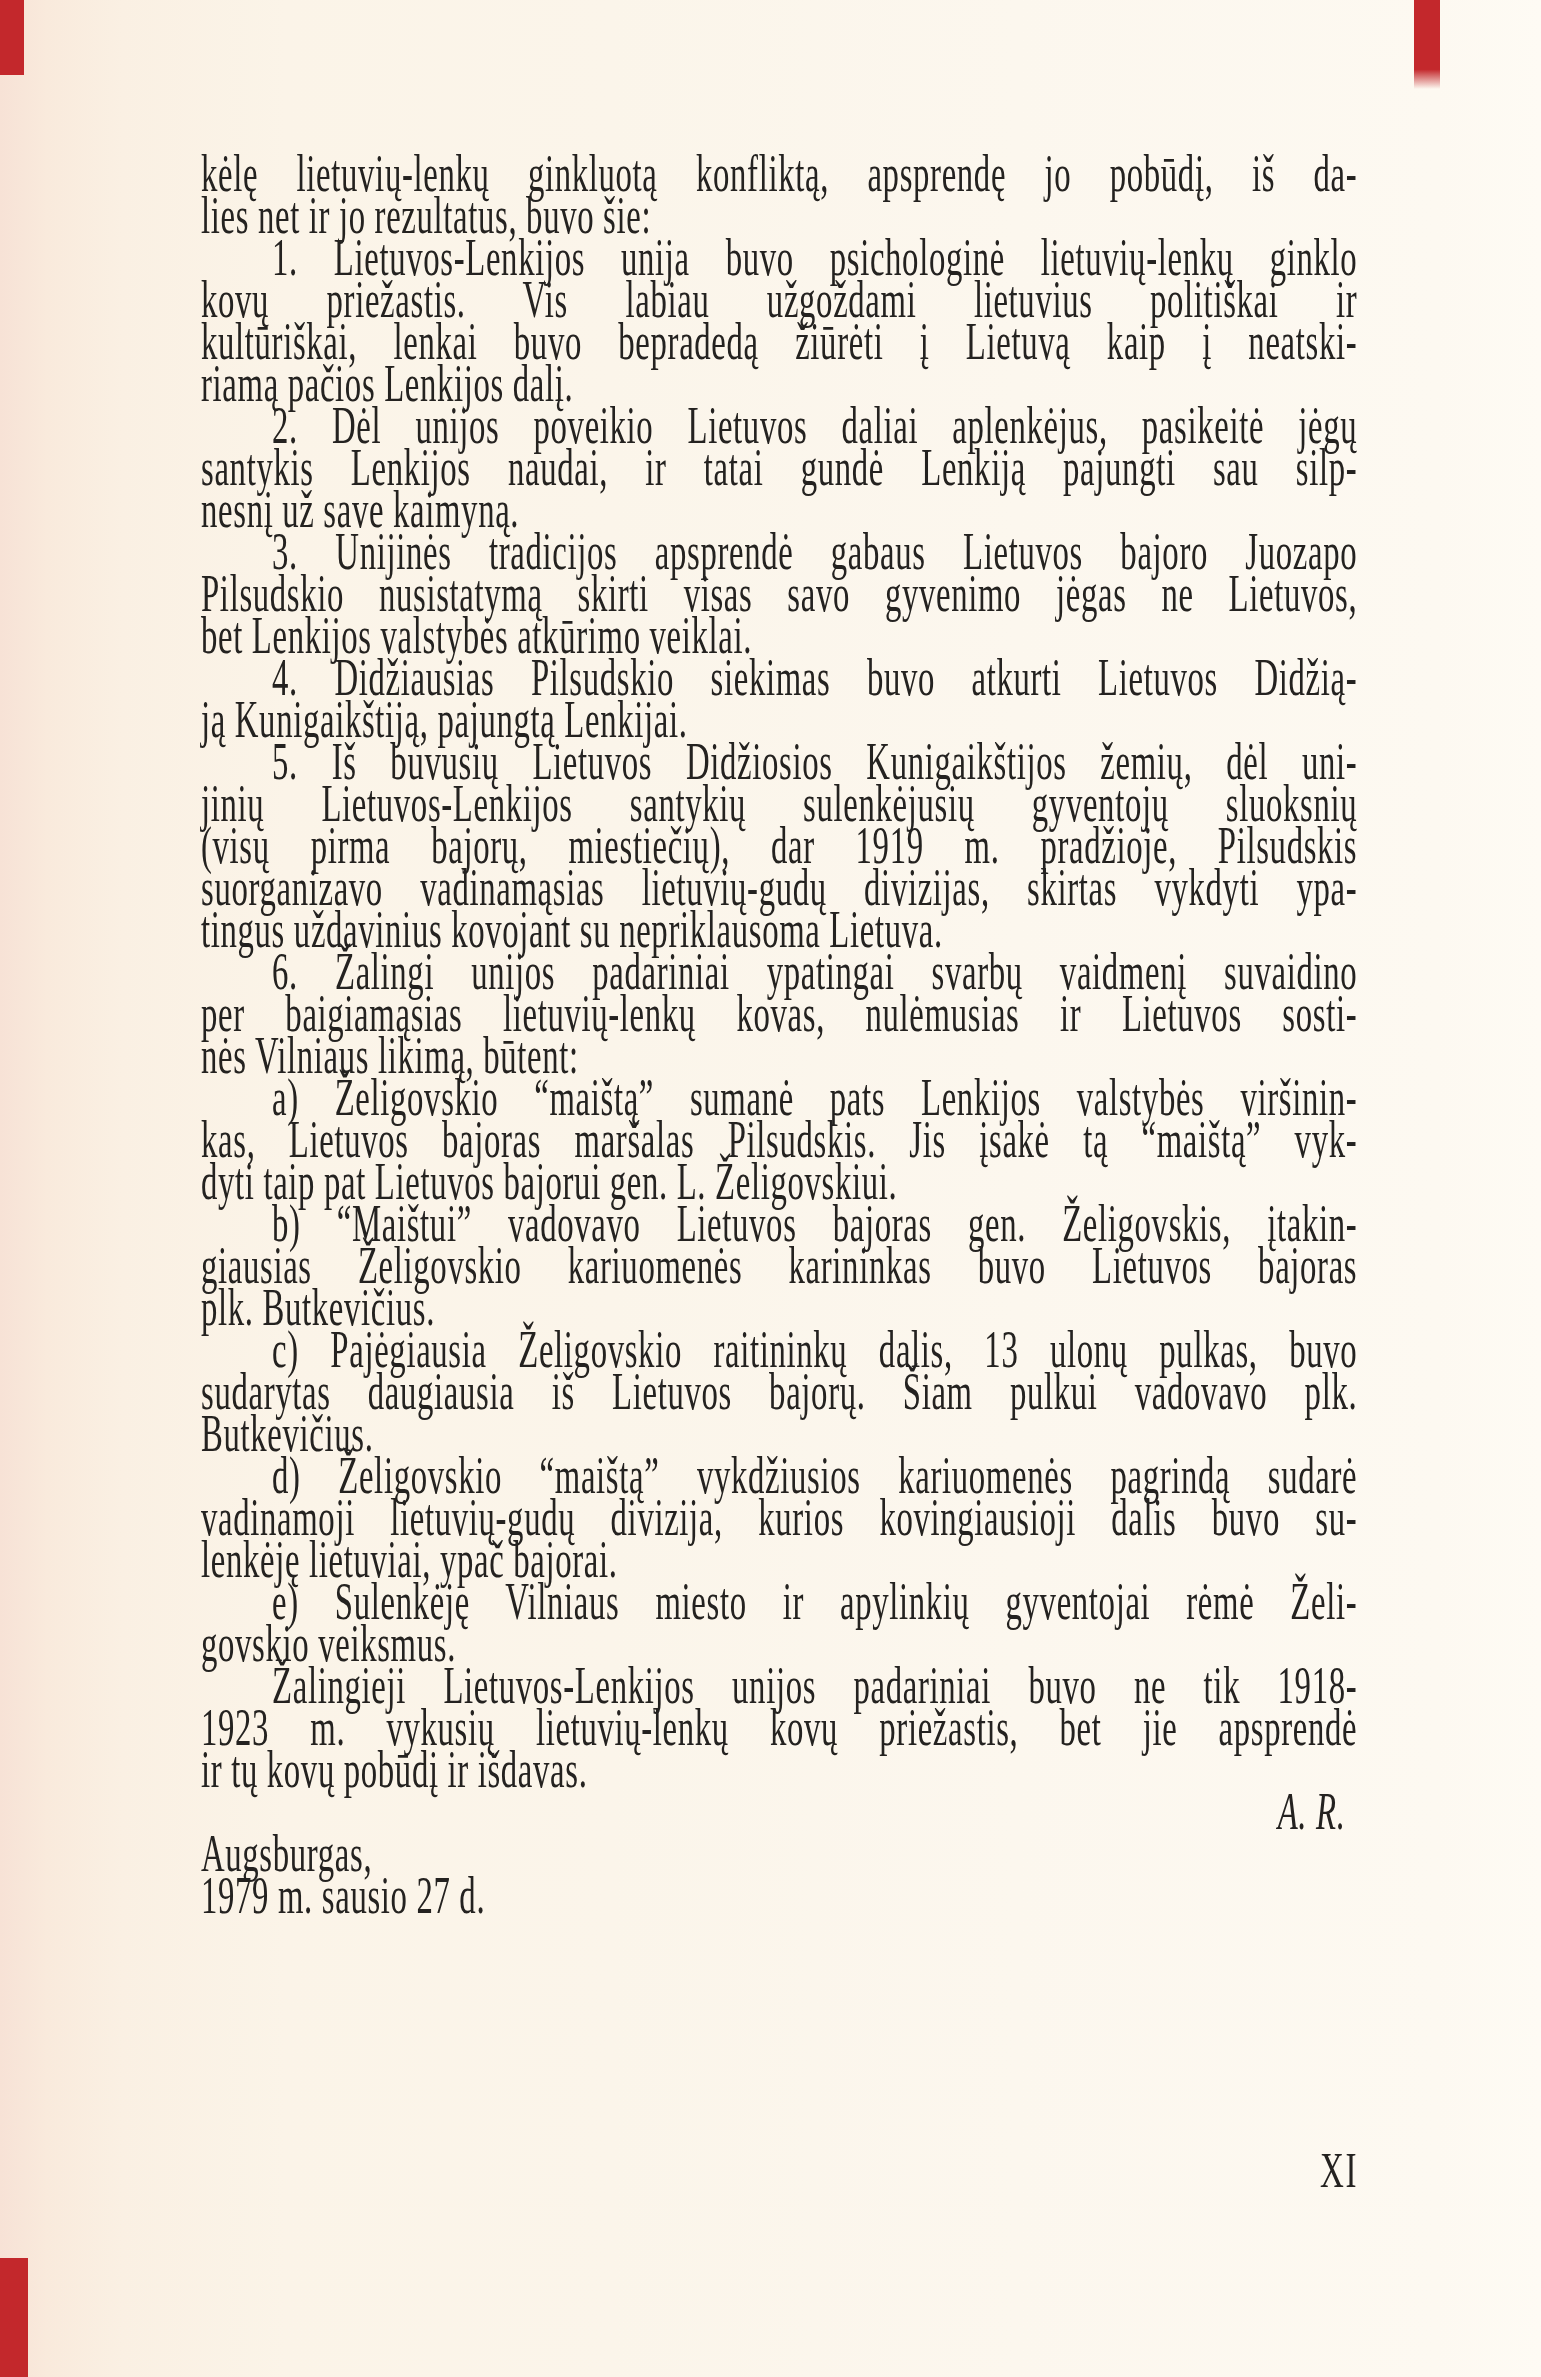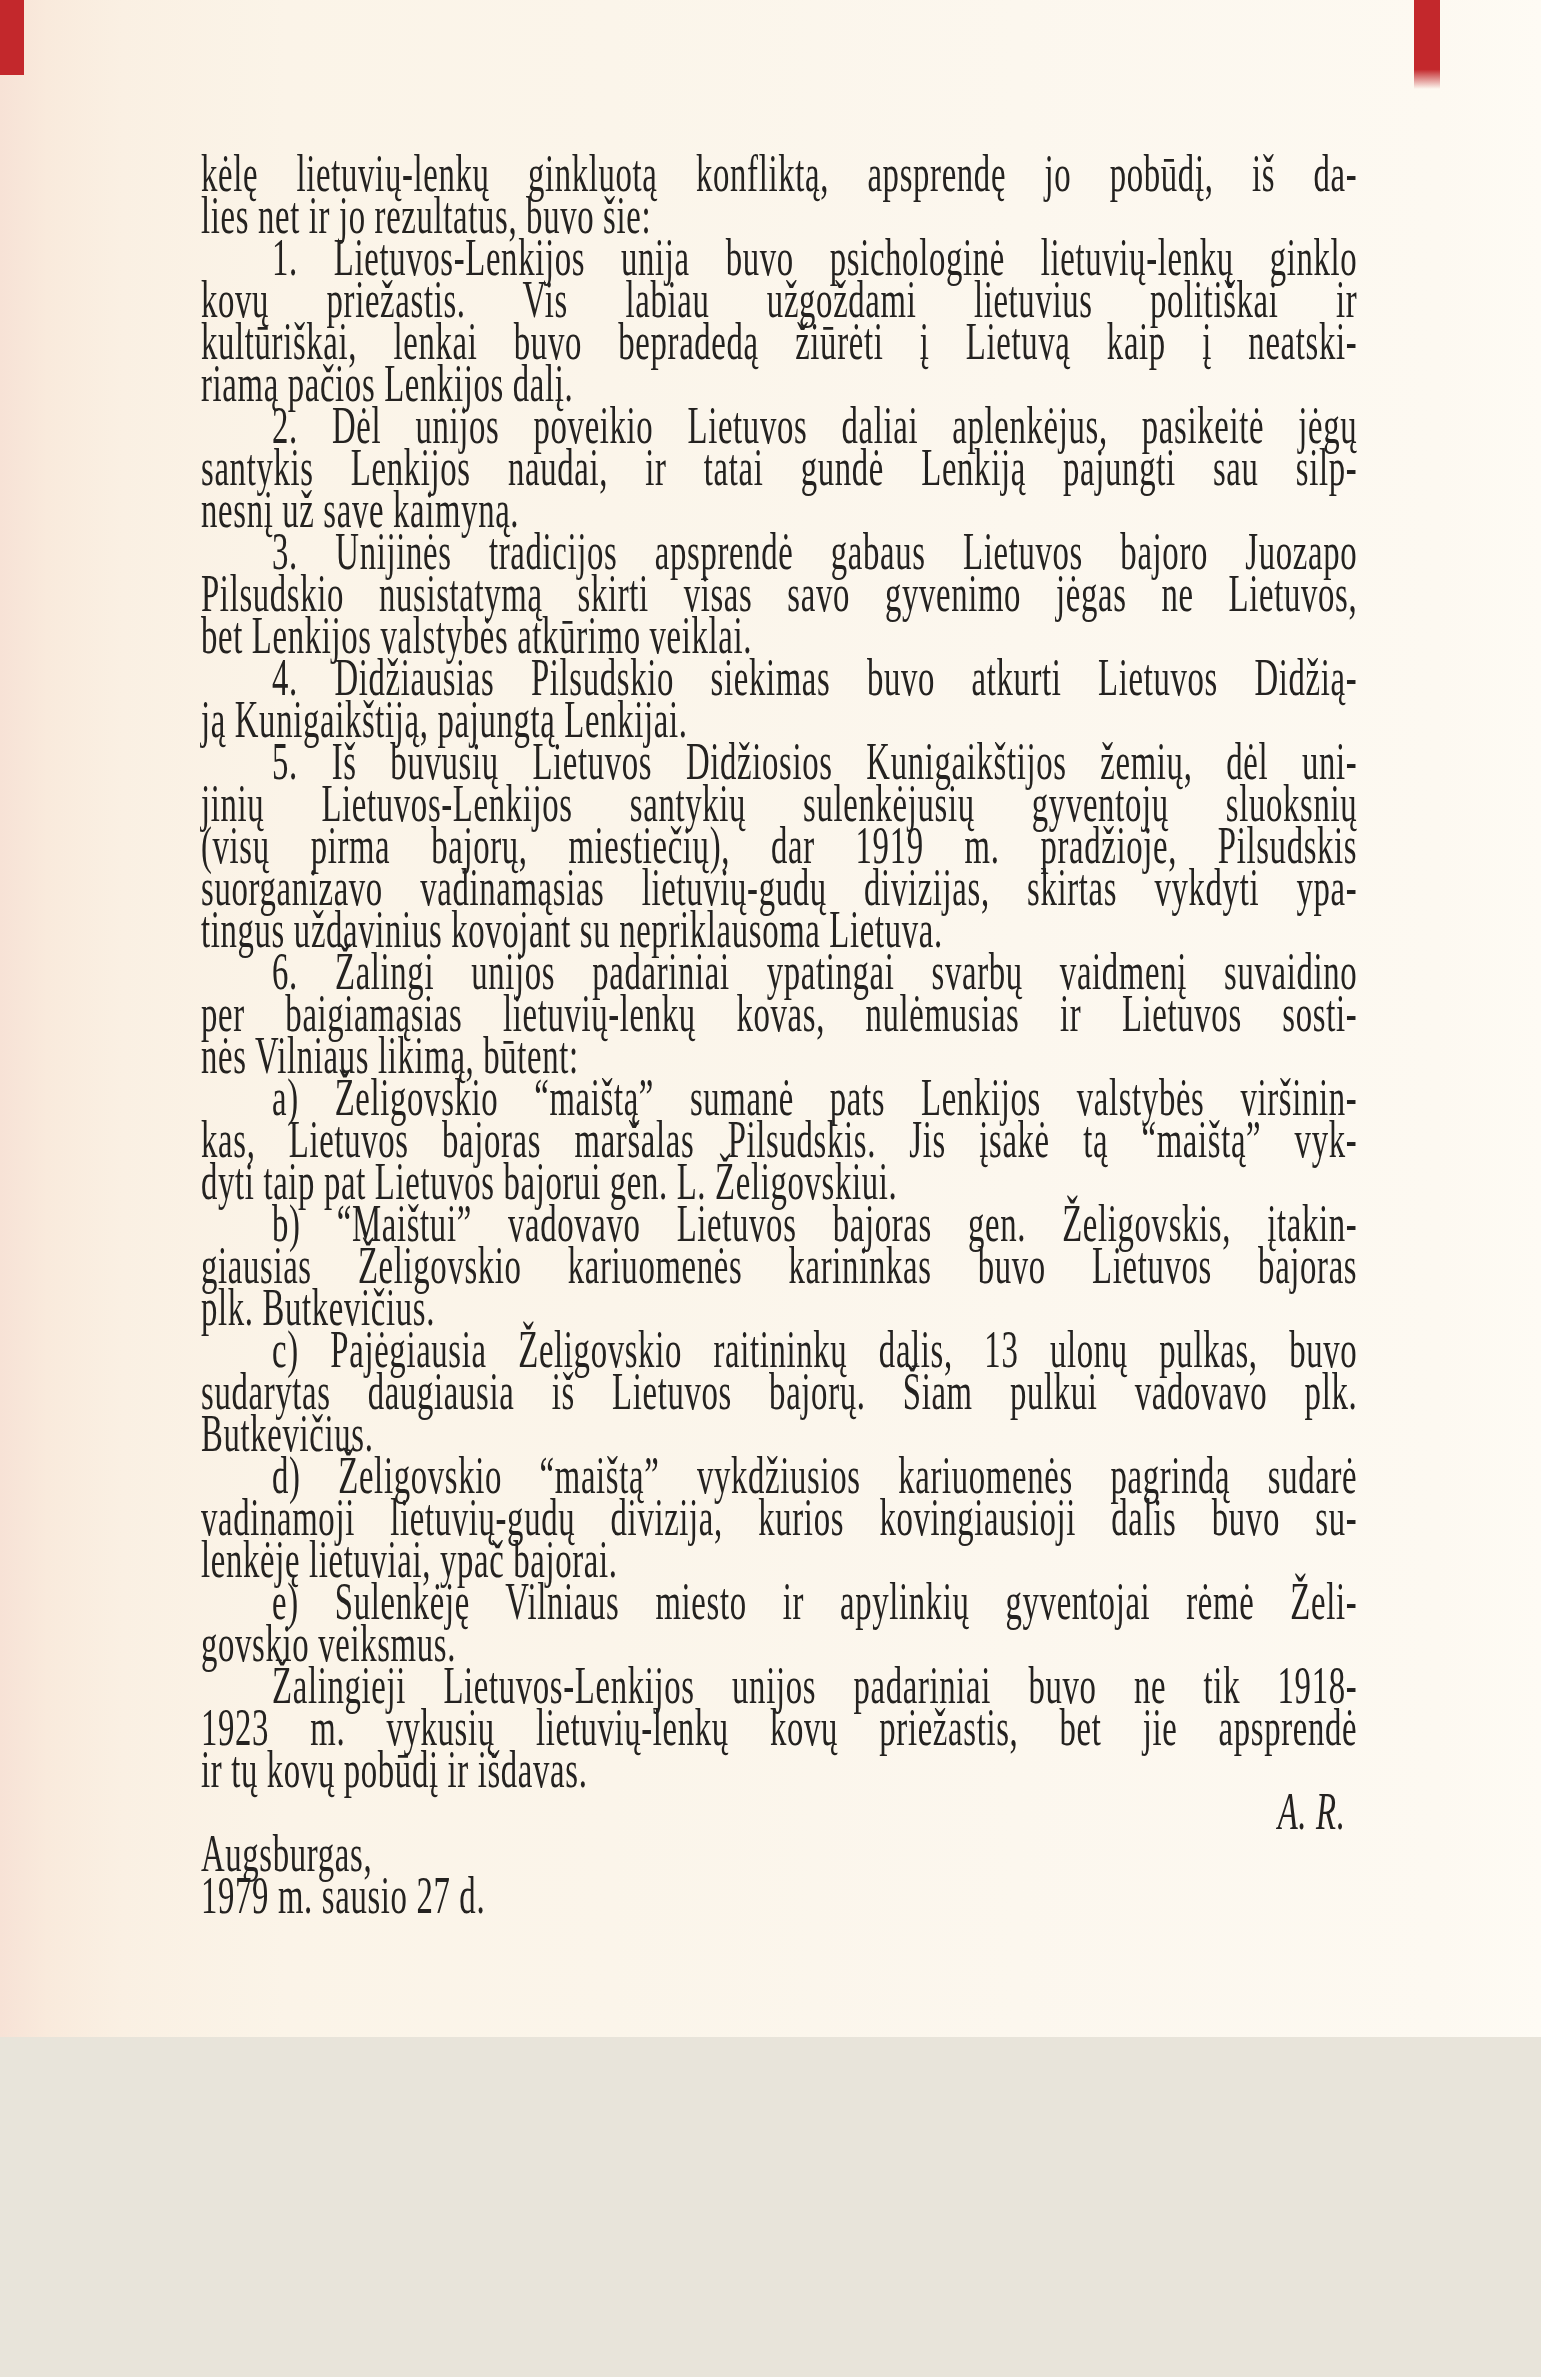--- a/index.html
+++ b/index.html
@@ -1,19 +1,19 @@
 <!DOCTYPE html>
 <html style="--accent-red: #c3282c; --ink: #242220;font-size:11px"><head>
 <meta charset="utf-8">
 <style>
   html, body { margin: 0; padding: 0; background: #e8e4da; }
   .page {
     position: relative;
     width: 1541px;
-    height: 2037px;
+    height: 2377px;
     overflow: hidden;
     background:
       linear-gradient(90deg,
         #f7e2d6 0px, #f9eadc 47px, #faf0e3 122px, #fbf4e8 285px,
         #fbf5ea 610px, #fcf7ee 1017px, #fdf9f1 1437px, #fefbf4 1541px);
     font-family: "Liberation Serif", "DejaVu Serif", serif;
     color: var(--ink, #242220);
   }
   .textblock {
     position: absolute;

